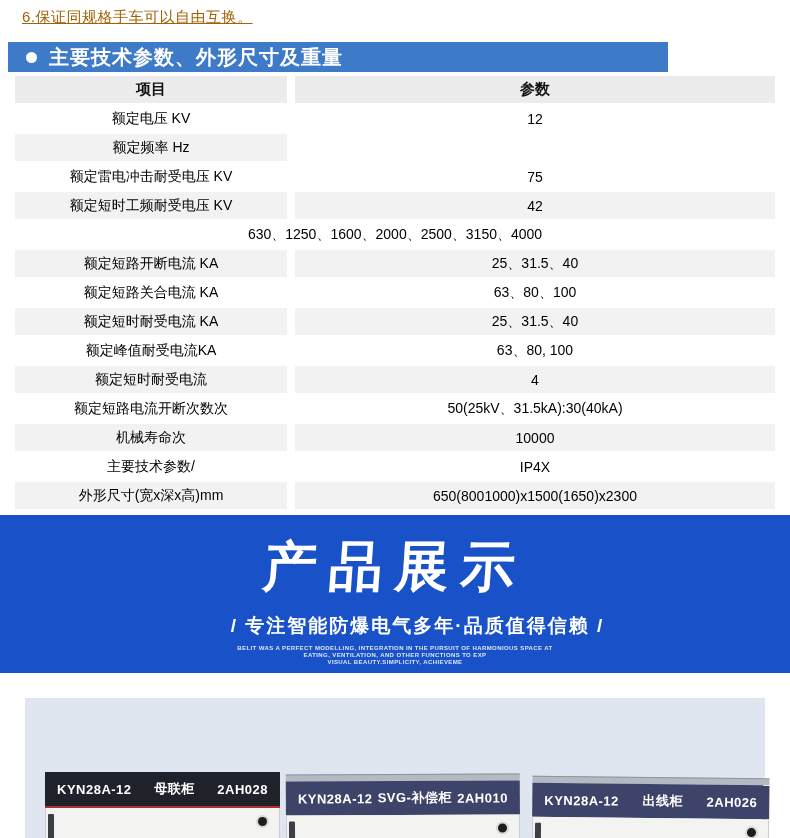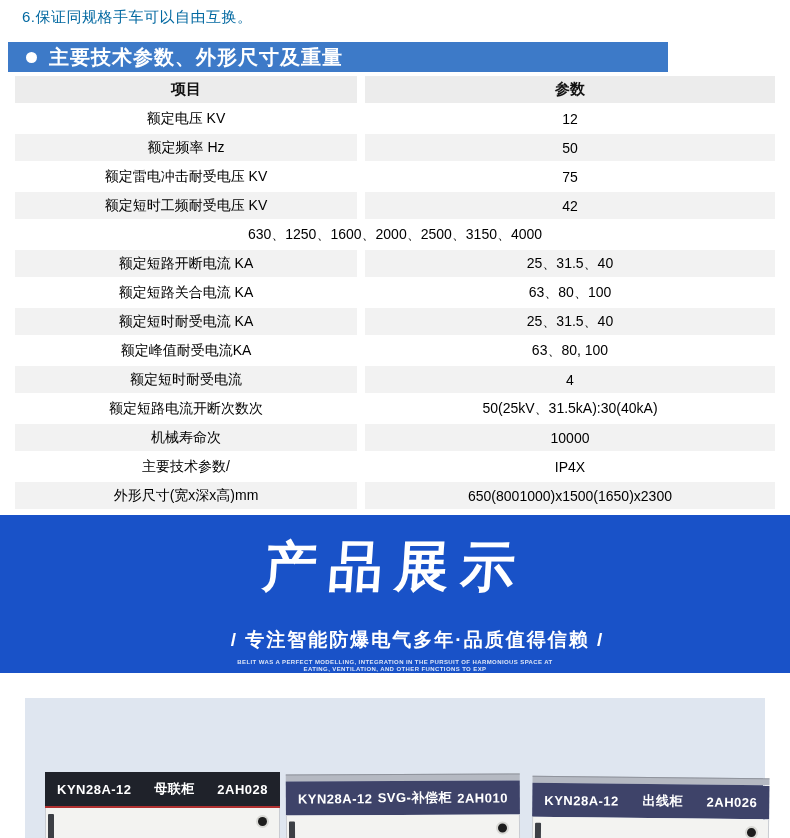--- a/index.html
+++ b/index.html
@@ -3,51 +3,51 @@
 <meta charset="utf-8">
 <style>
   html,body{margin:0;padding:0;}
   body{
     width:790px;height:838px;position:relative;overflow:hidden;
     background:#ffffff;
     font-family:"Liberation Sans","DejaVu Sans",sans-serif;
   }
   
   .top-note{
-    position:absolute;left:22px;top:8px;font-size:15px;color:#0369a1;letter-spacing:.5px;
+    position:absolute;left:22px;top:8px;font-size:15px;color:#a16207;letter-spacing:.5px;text-decoration:underline;
   }
   
   .section-bar{
     position:absolute;left:8px;top:42px;width:660px;height:30px;
     background:var(--section_header_bg,#3d7ac8);
     display:flex;align-items:center;
   }
   .section-bullet{
     width:11px;height:11px;border-radius:50%;background:#fff;margin:0 12px 0 18px;flex:0 0 auto;
   }
   .section-title{color:#fff;font-size:20px;font-weight:bold;letter-spacing:1px;}
   
   .spec-table{position:absolute;left:15px;top:76px;width:760px;}
   .trow{display:flex;height:27px;margin-bottom:2px;}
   .cell{display:flex;align-items:center;justify-content:center;background:#ffffff;
         font-size:14px;color:#000000;}
-  .cell.item{width:342px;margin-right:8px;}
+  .cell.item{width:272px;margin-right:8px;}
   .cell.value{flex:1;}
   .trow.shade .cell{background:var(--table_alt_row_bg,#f2f2f2);}
   .trow.thead .cell{background:var(--table_header_bg,#ececec);font-weight:bold;font-size:15px;color:#111;}
   
   .banner{
     position:absolute;left:0;top:515px;width:790px;height:158px;
     background:var(--banner_bg,#1952c8);color:#fff;text-align:center;
   }
   .banner-title{
     margin-top:16px;font-size:54px;font-weight:bold;letter-spacing:12px;
     transform:skewX(-4deg);
   }
-  .banner-slogan{margin-top:23px;font-size:19px;font-weight:bold;letter-spacing:2px;padding-left:45px;}
+  .banner-slogan{margin-top:9px;font-size:19px;font-weight:bold;letter-spacing:2px;padding-left:45px;}
   .banner-fine{margin-top:6px;font-size:6px;line-height:7px;font-weight:bold;opacity:.85;letter-spacing:.4px;}
   
   .products-panel{
     position:absolute;left:25px;top:698px;width:740px;height:140px;
     background:var(--panel_bg,#dfe6f0);
   }
   .cabinet{position:absolute;}
   .cab-topstrip{height:6px;background:#b5b9c2;border-top:1px solid #8f939c;}
   .cab-band{
     height:34px;display:flex;align-items:center;justify-content:space-between;
@@ -78,21 +78,20 @@
   <div class="trow thead">
     <div class="cell item">项目</div>
     <div class="cell value">参数</div>
   </div>
   <div class="trow">
     <div class="cell item">额定电压 KV</div>
     <div class="cell value">12</div>
   </div>
   <div class="trow shade">
     <div class="cell item">额定频率 Hz</div>
-    <div class="cell value">50</div>
   </div>
   <div class="trow">
     <div class="cell item">额定雷电冲击耐受电压 KV</div>
     <div class="cell value">75</div>
   </div>
   <div class="trow shade">
     <div class="cell item">额定短时工频耐受电压 KV</div>
     <div class="cell value">42</div>
   </div>
   <div class="trow">

